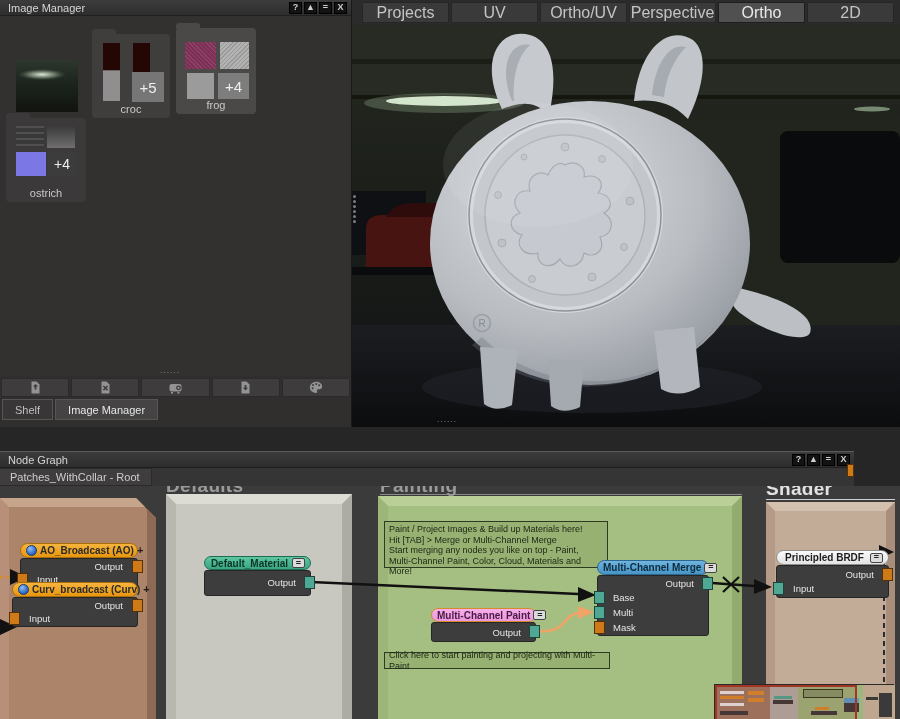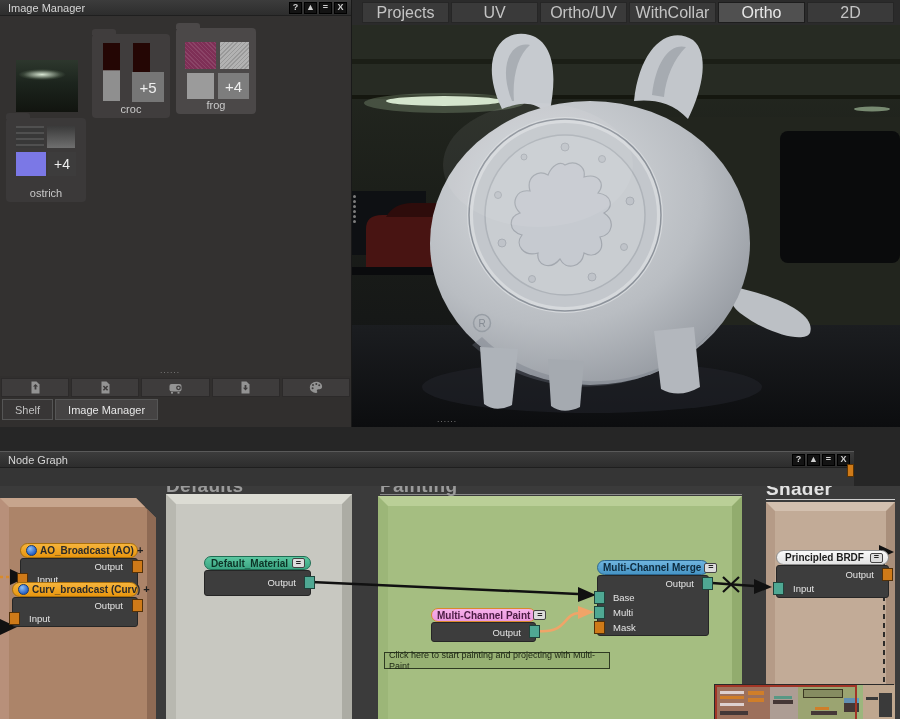--- a/index.html
+++ b/index.html
@@ -217,21 +217,21 @@
       <div class="vp-tab">
           <span>Projects</span>
         </div>
       <div class="vp-tab">
           <span>UV</span>
         </div>
       <div class="vp-tab">
           <span>Ortho/UV</span>
         </div>
       <div class="vp-tab">
-          <span>WithCollar</span>
+          <span>Perspective</span>
         </div>
       <div class="vp-tab active">
           <span>Ortho</span>
         </div>
       <div class="vp-tab">
           <span>2D</span>
         </div>
     </div>
 
     <div id="vp-scene">
@@ -335,20 +335,23 @@
   <div class="drag-dots" style="left:437px;top:420px;z-index:9;">······</div>
 
   <div id="ng-panel">
     <div class="titlebar" style="height:16px;">
       <span class="ttl">Node Graph</span>
       <span class="wb">?</span>
       <span class="wb">▲</span>
       <span class="wb">=</span>
       <span class="wb">X</span>
     </div>
+    <div id="ng-tab">
+      <span>Patches_WithCollar - Root</span>
+    </div>
     <div id="ng-edge-port"></div>
 
     <div id="ng-canvas">
 
       <div class="backdrop" id="bd-brown"></div>
       <div class="sec-title" id="st-defaults">Defaults</div>
       <div class="backdrop" id="bd-gray"></div>
       <div class="sec-title" id="st-painting">Painting</div>
       <div class="backdrop" id="bd-green"></div>
       <div class="sec-title" id="st-shader">Shader Network</div>
@@ -407,20 +410,24 @@
         <div class="nhead tealh" style="height:14px;">
           <span class="nlabel">Default_Material</span>
           <span class="eqbox">=</span>
         </div>
         <div class="nbody" style="height:26px;">
           <span class="plabel" style="right:14px;top:6px;">Output</span>
         </div>
         <span class="port teal" style="right:-4px;top:20px;"></span>
       </div>
 
+      <div class="note" style="left:384px;top:35px;width:224px;height:47px;">Paint / Project Images &amp; Build up Materials here!
+Hit [TAB] &gt; Merge or Multi-Channel Merge
+Start merging any nodes you like on top - Paint,
+Multi-Channel Paint, Color, Cloud, Materials and More!</div>
 
       <div class="node" style="left:597px;top:74px;width:112px;">
         <div class="nhead blueh">
           <span class="nlabel">Multi-Channel Merge</span>
           <span class="eqbox">=</span>
         </div>
         <div class="nbody" style="height:61px;">
           <span class="plabel" style="right:14px;top:2px;">Output</span>
           <span class="plabel" style="left:15px;top:16px;">Base</span>
           <span class="plabel" style="left:15px;top:31px;">Multi</span>

